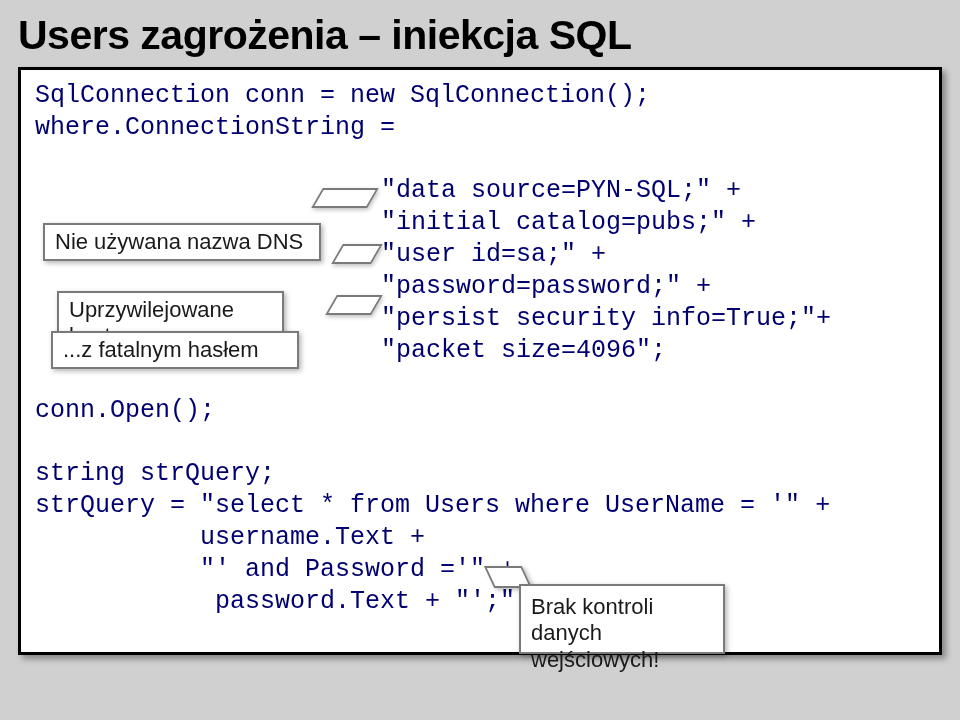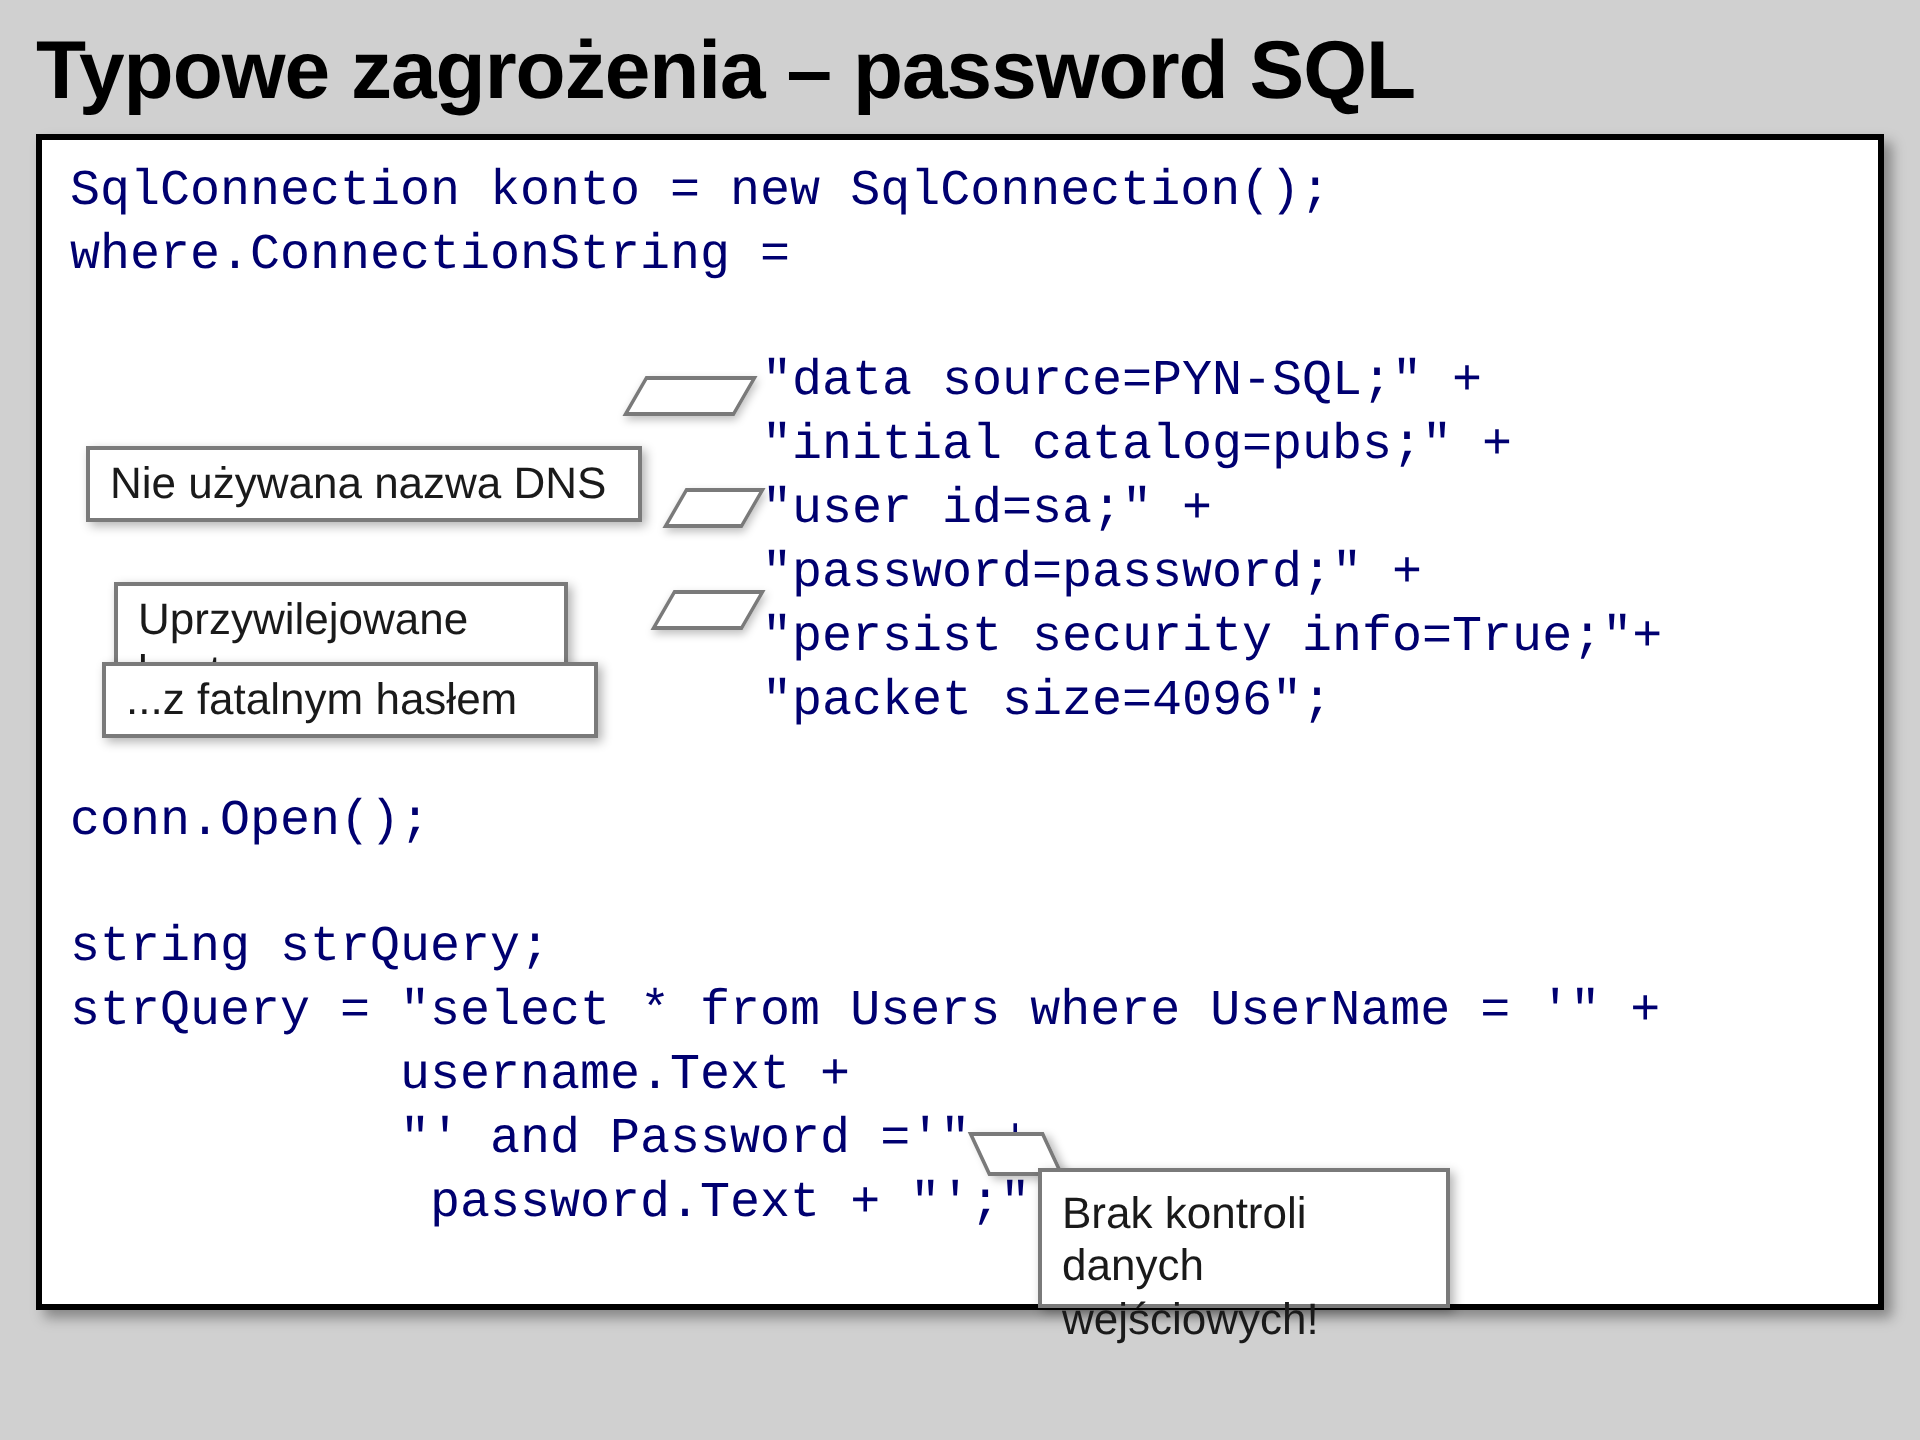--- a/index.html
+++ b/index.html
@@ -87,25 +87,25 @@
   .tail1 { left: 296px; top: 118px; width: 52px; height: 16px; }
   .tail2 { left: 316px; top: 174px; width: 36px; height: 16px; }
   .tail3 { left: 310px; top: 225px; width: 42px; height: 16px; }
   .tail4 { left: 468px; top: 496px; width: 34px; height: 18px; transform: skewX(25deg); }
 
 </style>
 </head>
 <body>
 
 <div class="slide">
-  <div class="title">Typowe zagrożenia – password SQL</div>
+  <div class="title">Users zagrożenia – iniekcja SQL</div>
 
   <div class="codebox">
 
-    <div class="code" id="c1">SqlConnection konto = new SqlConnection();</div>
+    <div class="code" id="c1">SqlConnection conn = new SqlConnection();</div>
     <div class="code" id="c2">where.ConnectionString =</div>
 
     <div class="code" id="cg2">"data source=PYN-SQL;" +</div>
     <div class="code" id="cg3">"initial catalog=pubs;" +</div>
     <div class="code" id="cg4">"user id=sa;" +</div>
     <div class="code" id="cg5">"password=password;" +</div>
     <div class="code" id="cg6">"persist security info=True;"+</div>
     <div class="code" id="cg7">"packet size=4096";</div>
 
     <div class="tail tail1"></div>

